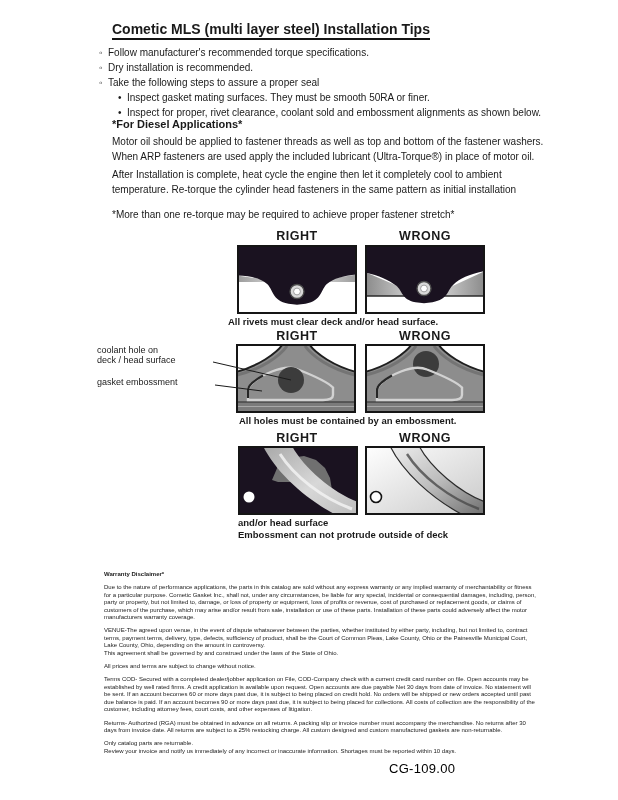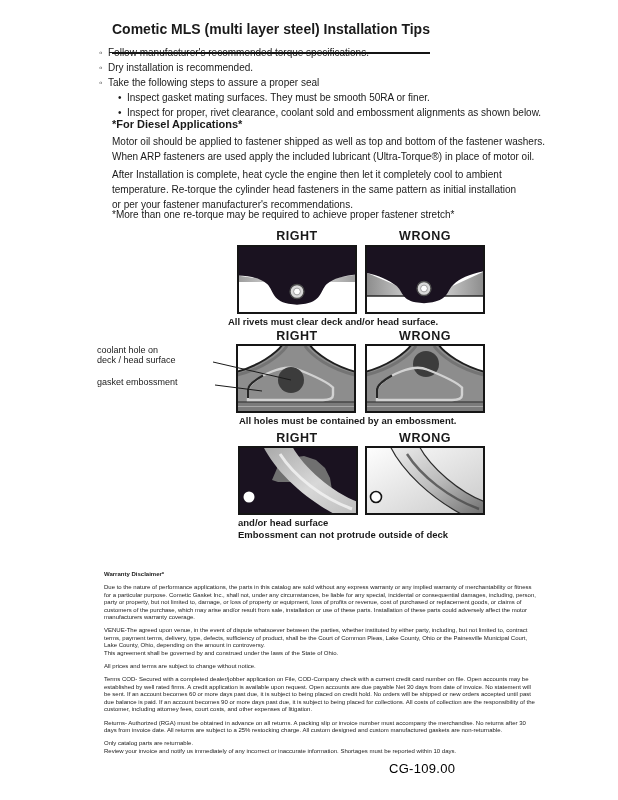--- a/index.html
+++ b/index.html
@@ -6,21 +6,21 @@
   body{
     width:618px;height:800px;position:relative;overflow:hidden;
     background:#ffffff;color:#1a1a1a;
     font-family:"Liberation Sans","DejaVu Sans",sans-serif;
     -webkit-font-smoothing:antialiased;
   }
   .abs{position:absolute;}
   
   .title{
     left:112px;top:21px;font-size:14px;font-weight:bold;
-    border-bottom:2px solid #141414;padding-bottom:15px;white-space:nowrap;
+    border-bottom:2px solid #141414;padding-bottom:1px;white-space:nowrap;
   }
   .bullets{left:99px;top:45px;font-size:10px;line-height:15px;}
   .b-row{display:flex;white-space:nowrap;}
   .b-row .mk{width:9px;}
   .b-row .mk::before{content:"◦";font-size:10px;}
   .b-sub{padding-left:19px;}
   .b-sub .mk::before{content:"•";font-size:10px;}
   
   .diesel-h{left:112px;top:118px;font-size:11px;font-weight:bold;white-space:nowrap;}
   .bodytxt{font-size:10px;line-height:15px;white-space:nowrap;}
@@ -64,27 +64,26 @@
       <span>Inspect gasket mating surfaces.  They must be smooth 50RA or finer.</span>
     </div>
   <div class="b-row b-sub">
       <span class="mk"></span>
       <span>Inspect for proper, rivet clearance, coolant sold and embossment alignments as shown below.</span>
     </div>
 </div>
 
 <div class="abs diesel-h">*For Diesel Applications*</div>
 <div class="abs bodytxt para1">
-  <div>Motor oil should be applied to fastener shipped as well as top and bottom of the fastener washers.</div>
+  <div>Motor oil should be applied to fastener threads as well as top and bottom of the fastener washers.</div>
   <div>When ARP fasteners are used apply the included lubricant (Ultra-Torque®) in place of motor oil.</div>
 </div>
 <div class="abs bodytxt para2">
   <div>After Installation is complete, heat cycle the engine then let it completely cool to ambient</div>
   <div>temperature. Re-torque the cylinder head fasteners in the same pattern as initial installation</div>
-  <div>or per your fastener manufacturer's recommendations.</div>
 </div>
 <div class="abs note">*More than one re-torque may be required to achieve proper fastener stretch*</div>
 
 <div class="abs dg-label" style="left:237px;top:229px;">RIGHT</div>
 <div class="abs dg-label" style="left:365px;top:229px;">WRONG</div>
 
 <div class="abs dg-box" style="left:237px;top:245px;">
   <svg width="120" height="69" viewBox="0 0 120 69">
     <defs>
       <linearGradient id="r1wL" x1="0" y1="0" x2="1" y2="0">

